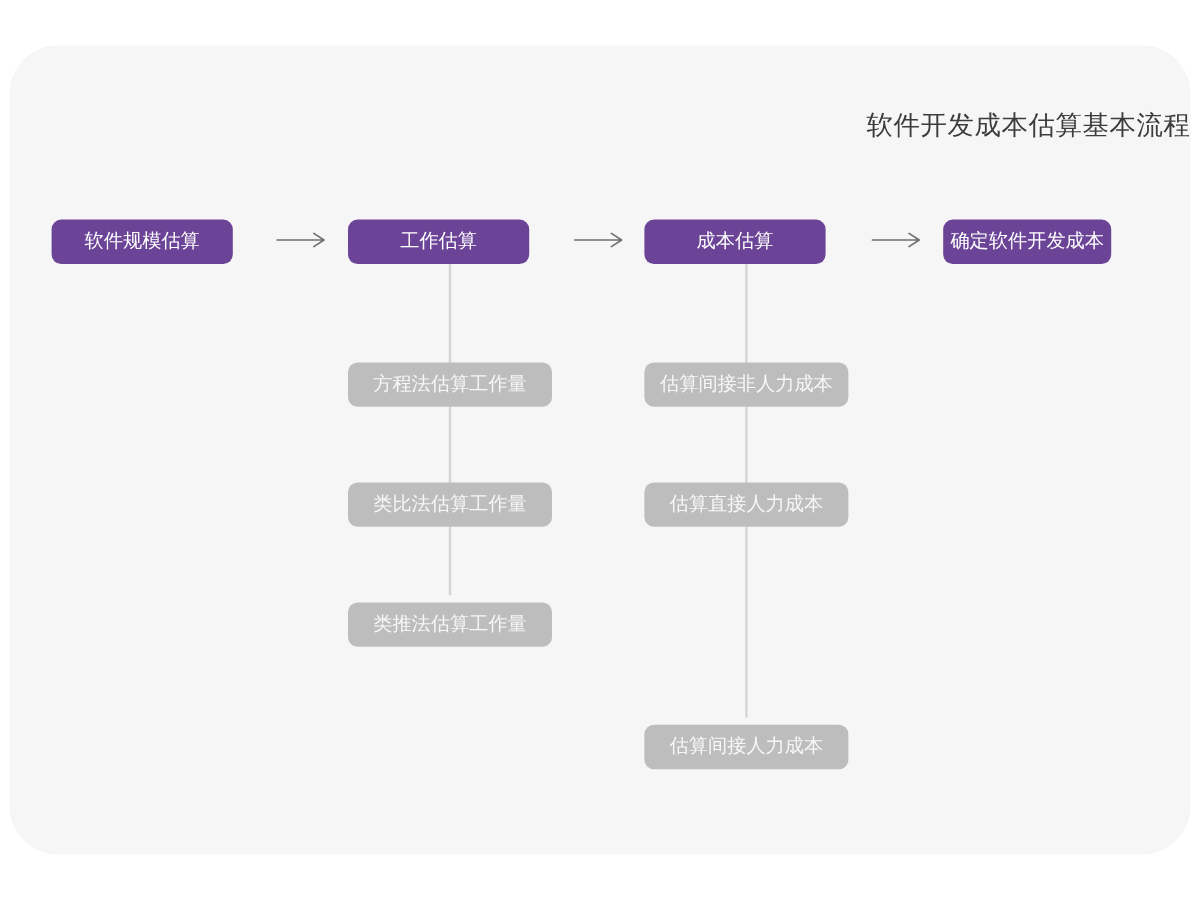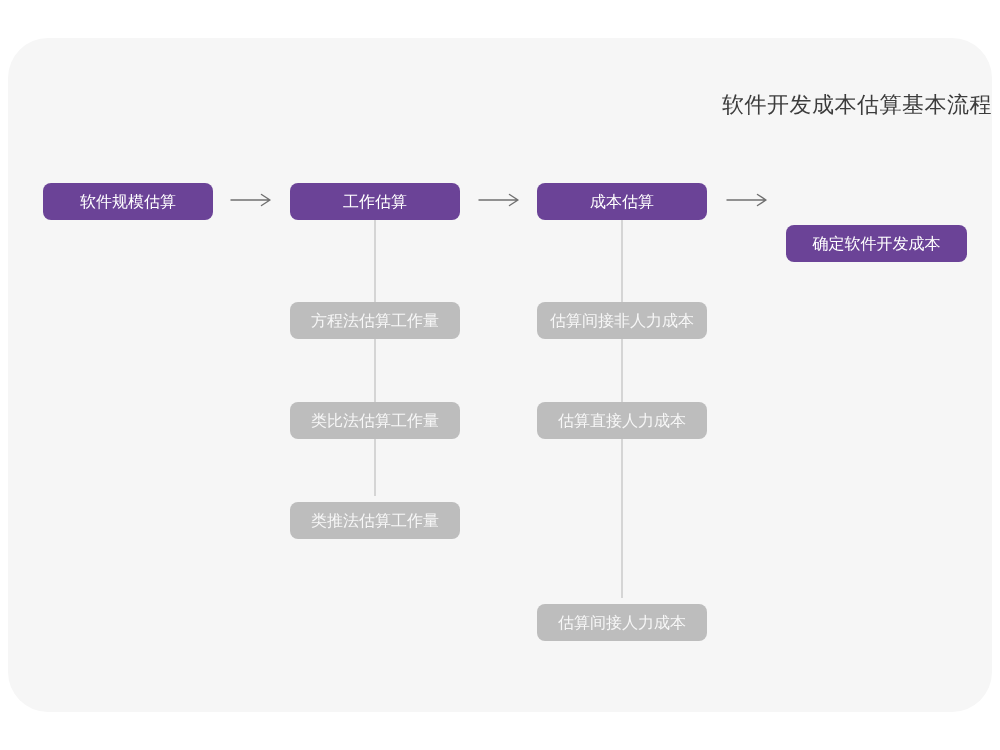--- a/index.html
+++ b/index.html
@@ -7,22 +7,22 @@
     --arrow:#707070; --connector:#D5D5D5; --title_text:#3C3C3C; --box_text:#FFFFFF; --sub_text:#F7F7F7;
   }
   *{margin:0;padding:0;box-sizing:border-box;}
   html,body{width:1000px;height:750px;background:var(--page_bg);font-family:"Liberation Sans",sans-serif;overflow:hidden;}
   .page{position:relative;width:1000px;height:750px;background:var(--page_bg);}
   .card{position:absolute;left:8px;top:38px;width:984px;height:674px;background:var(--card_bg);border-radius:40px;}
   .title{position:absolute;left:0;top:52px;width:100%;text-align:right;font-size:22px;font-weight:500;
          color:var(--title_text);letter-spacing:0.5px;}
   .node{position:absolute;height:37px;line-height:37px;text-align:center;border-radius:8px;
         font-size:16px;white-space:nowrap;}
-  .main{width:170px;top:145px;background:var(--primary);color:var(--box_text);}
-  .main.wide{width:181px;margin-top:42px;}
+  .main{width:151px;top:145px;background:var(--primary);color:var(--box_text);}
+  .main.wide{width:140px;}
   .sub{width:170px;background:var(--sub_box);color:var(--sub_text);margin-top:24px;}
   .col-work{left:282px;}
   .col-cost{left:529px;}
   .arrow{position:absolute;top:152px;width:44px;height:20px;}
   .arrow path{fill:none;stroke:var(--arrow);stroke-width:1.4;stroke-linecap:round;stroke-linejoin:round;}
   .connector{position:absolute;width:2px;background:var(--connector);}
   .connector-work{left:366px;top:182px;height:276px;}
   .connector-cost{left:613px;top:182px;height:378px;}
 </style>
 </head>

